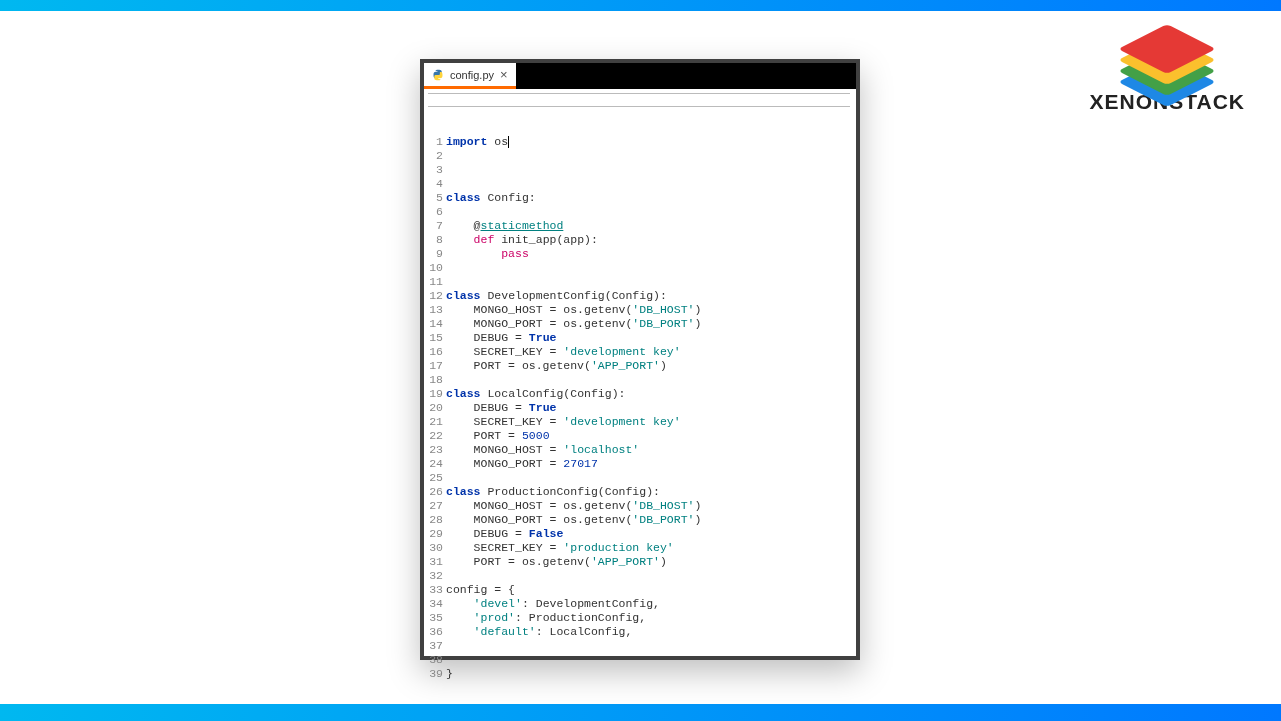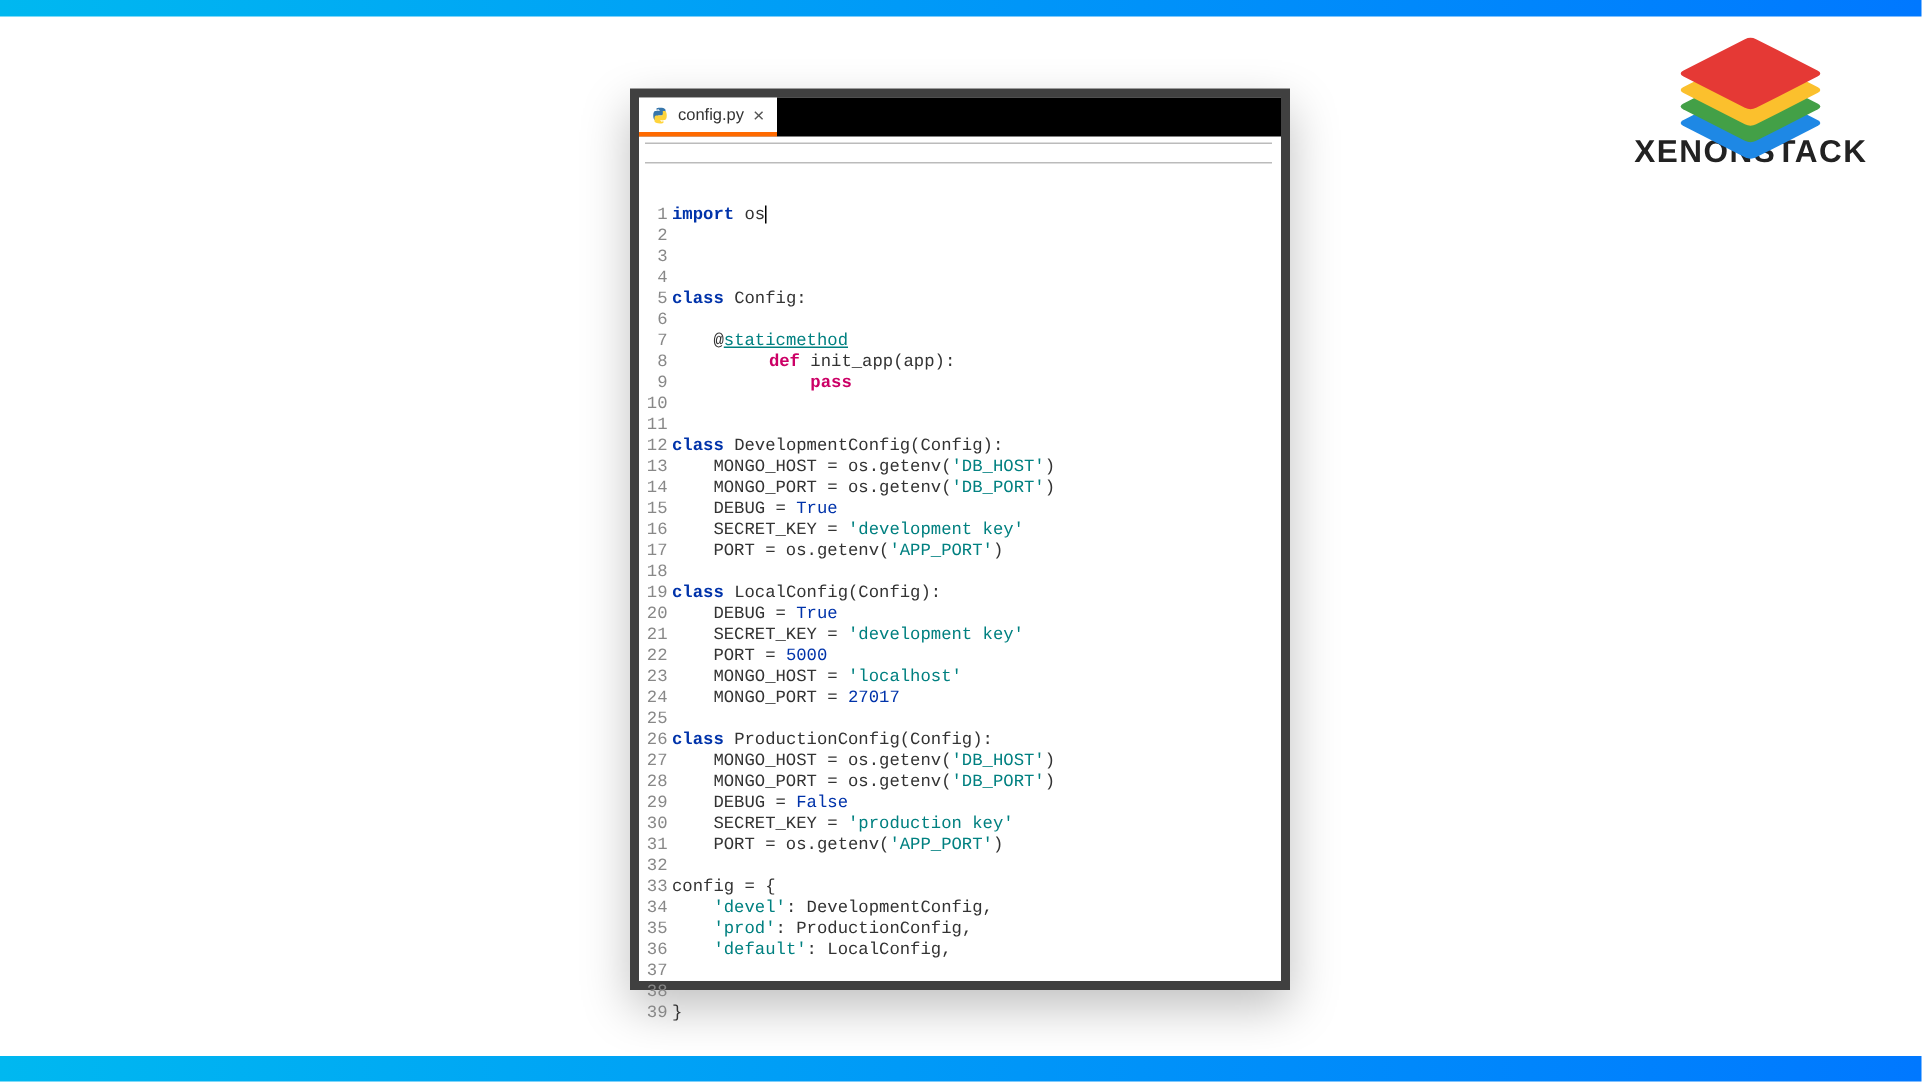--- a/index.html
+++ b/index.html
@@ -52,21 +52,21 @@
     letter-spacing: 1px;
     color: #222;
   }
 
   .editor {
     position: absolute;
     top: 59px;
     left: 420px;
     width: 440px;
     height: 601px;
-    border: 6px solid #404040;
+    border: 4px solid #404040;
     background: #ffffff;
     box-shadow: 0 12px 30px rgba(0,0,0,0.25);
   }
   .tabbar {
     height: 26px;
     background: #000000;
     display: flex;
     align-items: stretch;
   }
   .tab {
@@ -114,24 +114,24 @@
   .gutter {
     width: 18px;
     text-align: right;
     color: #888;
     padding-right: 3px;
     flex-shrink: 0;
     user-select: none;
   }
   .code { flex: 1; }
   .tok-kw   { color: #0033aa; font-weight: 700; }
-  .tok-kw2  { color: #cc0066; font-weight: 700; margin-left: 37px; }
+  .tok-kw2  { color: #cc0066; font-weight: 400; }
   .tok-dec  { color: #008080; text-decoration: underline; }
   .tok-str  { color: #008080; }
-  .tok-bool { color: #0033aa; font-weight: 400; }
+  .tok-bool { color: #0033aa; font-weight: 700; }
   .tok-num  { color: #0033aa; }
   .caret {
     display: inline-block;
     border-right: 1px solid #000;
     height: 12px;
     vertical-align: middle;
   }
 </style>
 </head>
 <body>

